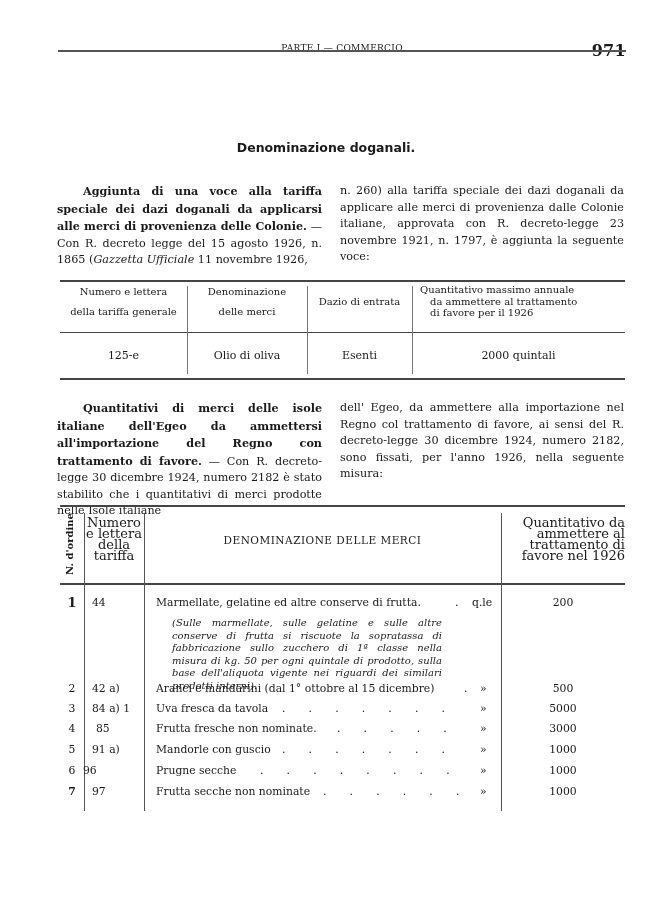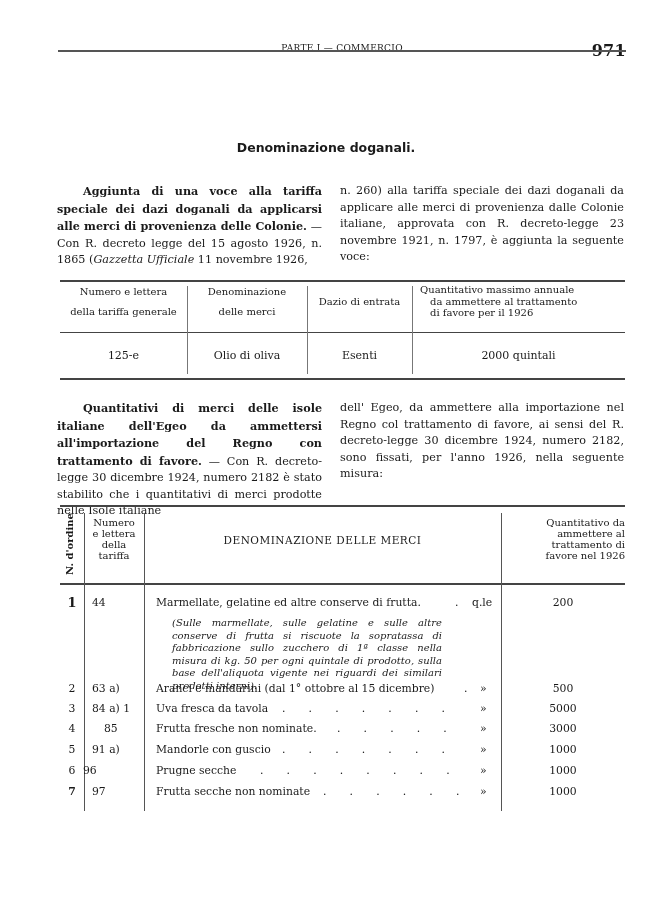--- a/index.html
+++ b/index.html
@@ -31,21 +31,21 @@
   
   .t1 { left:60px; top:280px; width:565px; height:100px; font-size:10px; }
   .t1 .hline { position:absolute; left:0; width:565px; height:1px; background:#444; }
   .t1 .vline { position:absolute; width:1px; background:#777; }
   .t1 .cell { position:absolute; text-align:center; line-height:20px; }
 
   
   .t2 { left:60px; top:505px; width:565px; height:320px; font-size:10.8px; }
   .t2 .hline { position:absolute; height:1px; background:#444; }
   .t2 .vline { position:absolute; width:1px; background:#555; }
-  .t2 .hdr { position:absolute; text-align:center; font-size:10px; line-height:11px; }
+  .t2 .hdr { position:absolute; text-align:center; font-size:13px; line-height:11px; }
   .t2 .row { position:absolute; left:0; width:565px; height:19px; }
   .t2 .row span { position:absolute; top:0; line-height:19px; }
   .rot {
     position:absolute; left:-23px; top:33px; width:66px; text-align:center;
     transform:rotate(-90deg); font-size:10px; font-weight:bold; line-height:12px;
   }
   .note {
     position:absolute; left:112px; width:270px; font-size:10px; line-height:12.5px;
     font-style:italic; text-align:justify;
   }
@@ -127,39 +127,39 @@
     <span style="left:32px;">44</span>
     <span style="left:96px;">Marmellate, gelatine ed altre conserve di frutta.</span>
     <span style="left:395px;">. </span>
     <span style="left:412px;">q.le</span>
     <span style="left:441px;width:124px;text-align:center;">200</span>
   </div>
   <div class="note" style="top:112px;">(Sulle marmellate, sulle gelatine e sulle altre conserve di frutta si riscuote la sopratassa di fabbricazione sullo zucchero di 1ª classe nella misura di kg. 50 per ogni quintale di prodotto, sulla base dell'aliquota vigente nei riguardi dei similari prodotti interni).</div>
 
   <div class="row" style="top:174px;">
     <span style="left:0;width:24px;text-align:center;">2</span>
-    <span style="left:32px;">63 a)</span>
+    <span style="left:32px;">42 a)</span>
     <span style="left:96px;">Aranci e mandarini (dal 1° ottobre al 15 dicembre)</span>
     <span style="left:404px;">.</span>
     <span style="left:420px;">»</span>
     <span style="left:441px;width:124px;text-align:center;">500</span>
   </div>
 
   <div class="row" style="top:194px;">
     <span style="left:0;width:24px;text-align:center;">3</span>
     <span style="left:32px;">84 a) 1</span>
     <span style="left:96px;">Uva fresca da tavola</span>
     <span style="left:222px;white-space:pre;letter-spacing:1px;">.     .     .     .     .     .     .</span>
     <span style="left:420px;">»</span>
     <span style="left:441px;width:124px;text-align:center;">5000</span>
   </div>
 
   <div class="row" style="top:214px;">
     <span style="left:0;width:24px;text-align:center;">4</span>
-    <span style="left:44px;">85</span>
+    <span style="left:36px;">85</span>
     <span style="left:96px;">Frutta fresche non nominate.</span>
     <span style="left:277px;white-space:pre;letter-spacing:1px;">.     .     .     .     .</span>
     <span style="left:420px;">»</span>
     <span style="left:441px;width:124px;text-align:center;">3000</span>
   </div>
 
   <div class="row" style="top:235px;">
     <span style="left:0;width:24px;text-align:center;">5</span>
     <span style="left:32px;">91 a)</span>
     <span style="left:96px;">Mandorle con guscio</span>

